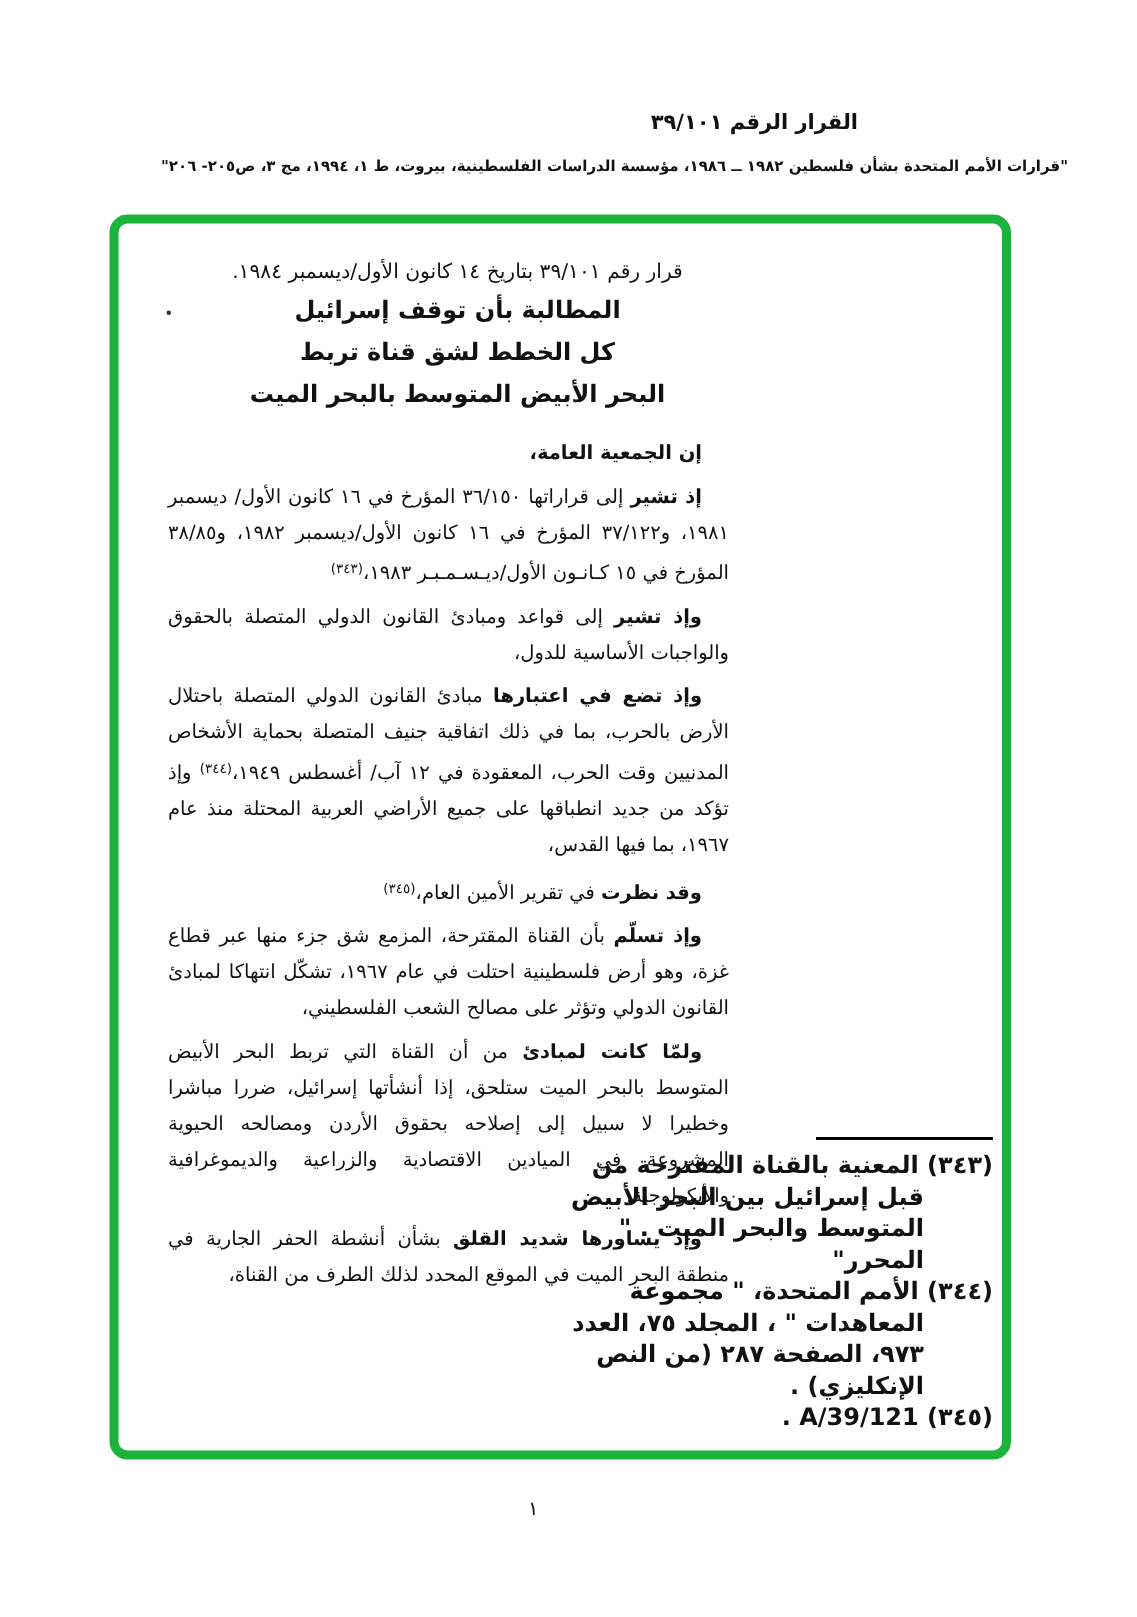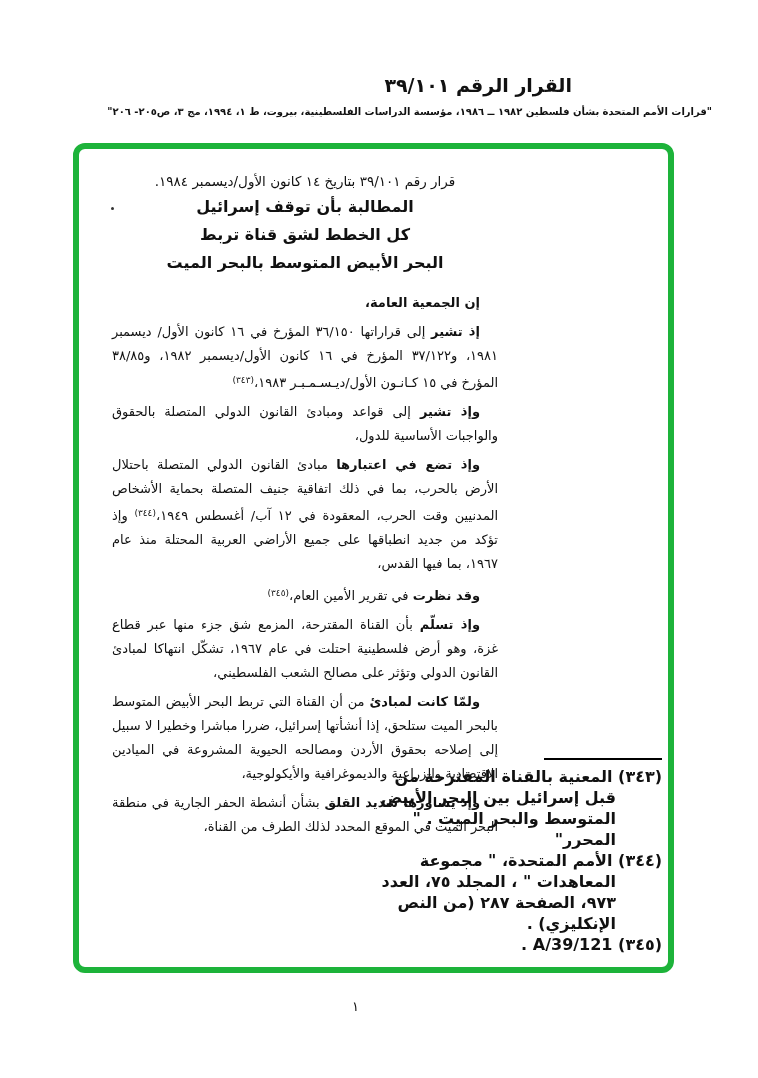--- a/index.html
+++ b/index.html
@@ -2,41 +2,41 @@
 <html lang="ar"><head>
 <meta charset="utf-8">
 <style>
   html,body{margin:0;padding:0;background:#ffffff;}
   .page{
     position:relative;width:758px;height:1078px;background:#ffffff;
     font-family:"DejaVu Sans",sans-serif;color:#111;overflow:hidden;
   }
   .doc-title{
     position:absolute;top:74px;right:186px;direction:rtl;
-    font-size:19px;font-weight:bold;white-space:nowrap;
+    font-size:14px;font-weight:bold;white-space:nowrap;
   }
   .citation{
     position:absolute;top:106px;right:46px;direction:rtl;
     font-size:10px;font-weight:bold;white-space:nowrap;
   }
   .frame{
     position:absolute;left:73px;top:143px;width:589px;height:818px;
     border:6px solid #1db33a;border-radius:12px;
   }
   .stray-dot{
     position:absolute;left:32px;top:58px;width:3px;height:3px;
     background:#333;border-radius:50%;
   }
   .main-col{
     position:absolute;left:33px;top:20px;width:386px;
     direction:rtl;text-align:justify;font-size:13px;line-height:24px;
   }
   .date-line{text-align:center;font-size:13.5px;line-height:24px;}
   .res-title{text-align:center;font-weight:bold;font-size:16px;line-height:28px;margin-bottom:14px;}
-  .para{margin:0 0 5px 0;text-indent:18px;}
+  .para{margin:0 12px 5px 0;text-indent:18px;}
   .para .lead{font-weight:bold;}
   .sup{font-size:9px;vertical-align:4px;}
   .footnotes{
     position:absolute;right:6px;bottom:12px;width:292px;
     direction:rtl;text-align:right;font-size:16px;font-weight:bold;line-height:21px;
   }
   .fn-sep{width:118px;border:0;border-top:2px solid #000;margin:0 0 6px 0;}
   .fn{padding-right:46px;text-indent:-46px;}
   .fn .fn-marker{letter-spacing:1px;}
   .page-num{position:absolute;top:999px;left:352px;font-size:13px;direction:rtl;}

